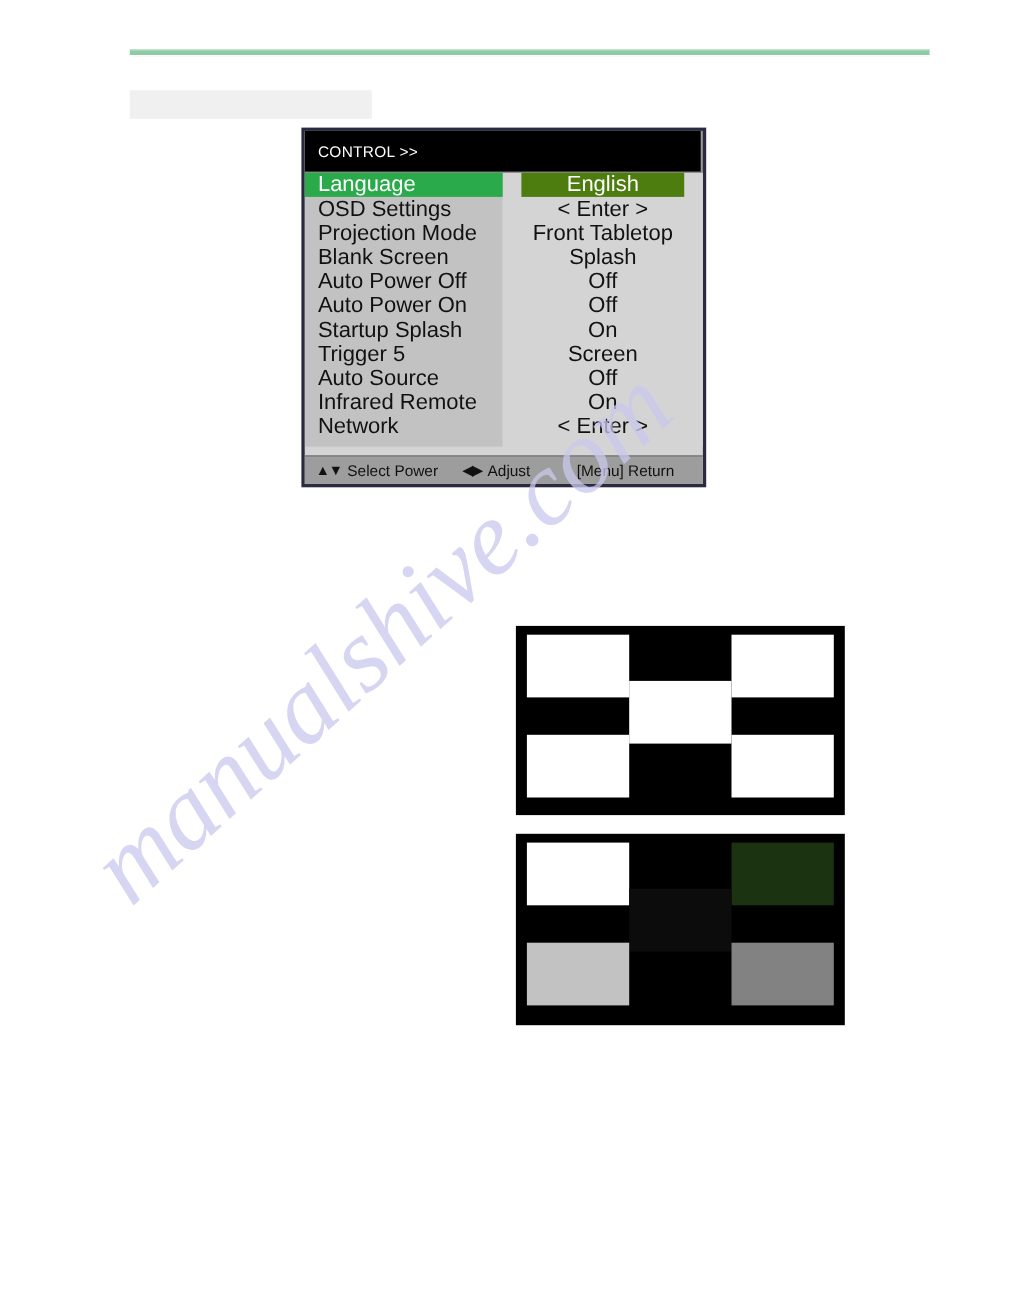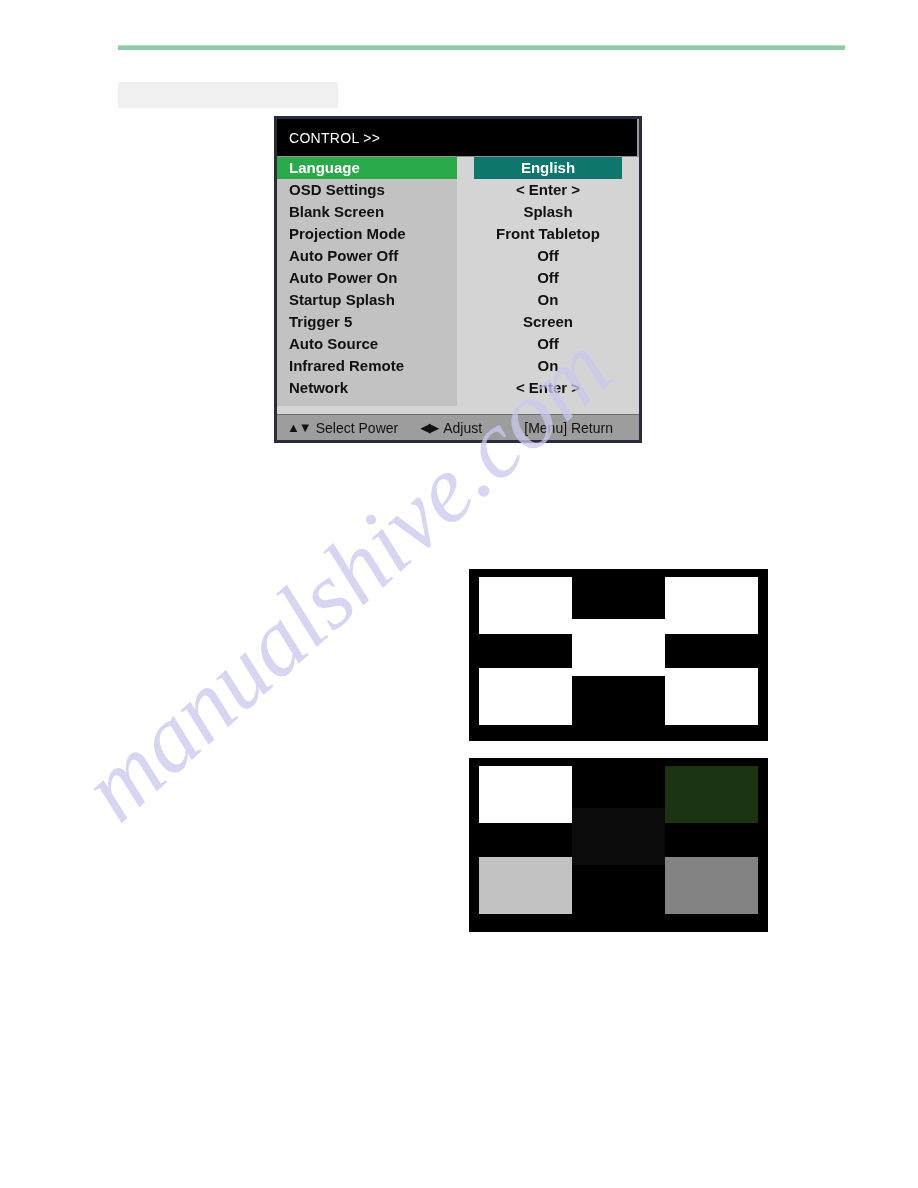--- a/index.html
+++ b/index.html
@@ -134,23 +134,22 @@
 
   .osd-rows {
     position: absolute;
     left: 0; top: 0;
     width: 100%;
   }
   .osd-row {
     height: 22px;
     display: flex;
     align-items: flex-end;
-    font-size: 15px;
+    font-size: 20px;
     color: #111111;
-    font-weight: bold;
   }
   .osd-label {
     width: 180px;
     flex: none;
     padding-left: 12px;
     box-sizing: border-box;
     height: 22px;
     line-height: 22px;
     white-space: nowrap;
   }
@@ -163,21 +162,21 @@
   }
   .osd-row.selected .osd-label {
     background: #2aaa4b;
     color: #ffffff;
   }
   .osd-row.selected .osd-value {
     background: transparent;
   }
   .osd-row.selected .osd-value span.vhl {
     display: inline-block;
-    background: #0f766e;
+    background: #4d7c0f;
     color: #ffffff;
     width: 148px;
     height: 22px;
     line-height: 22px;
   }
 
   .osd-statusbar {
     position: absolute;
     left: 0;
     bottom: 0;
@@ -245,26 +244,26 @@
       <div class="osd-rows" id="osd-rows">
           <div class="osd-row selected">
             <div class="osd-label">Language</div>
             <div class="osd-value"><span class="vhl">English</span></div>
           </div>
           <div class="osd-row">
             <div class="osd-label">OSD Settings</div>
             <div class="osd-value">&lt; Enter &gt;</div>
           </div>
           <div class="osd-row">
+            <div class="osd-label">Projection Mode</div>
+            <div class="osd-value">Front Tabletop</div>
+          </div>
+          <div class="osd-row">
             <div class="osd-label">Blank Screen</div>
             <div class="osd-value">Splash</div>
-          </div>
-          <div class="osd-row">
-            <div class="osd-label">Projection Mode</div>
-            <div class="osd-value">Front Tabletop</div>
           </div>
           <div class="osd-row">
             <div class="osd-label">Auto Power Off</div>
             <div class="osd-value">Off</div>
           </div>
           <div class="osd-row">
             <div class="osd-label">Auto Power On</div>
             <div class="osd-value">Off</div>
           </div>
           <div class="osd-row">

